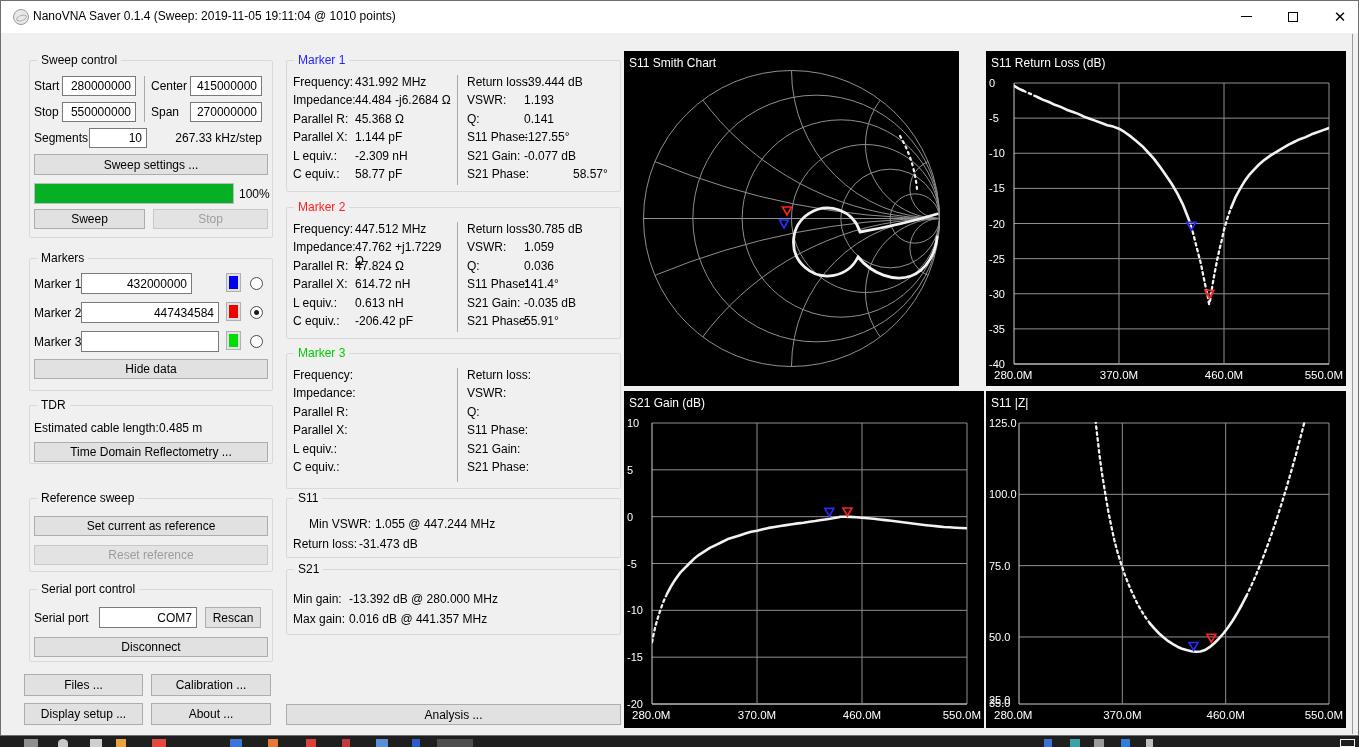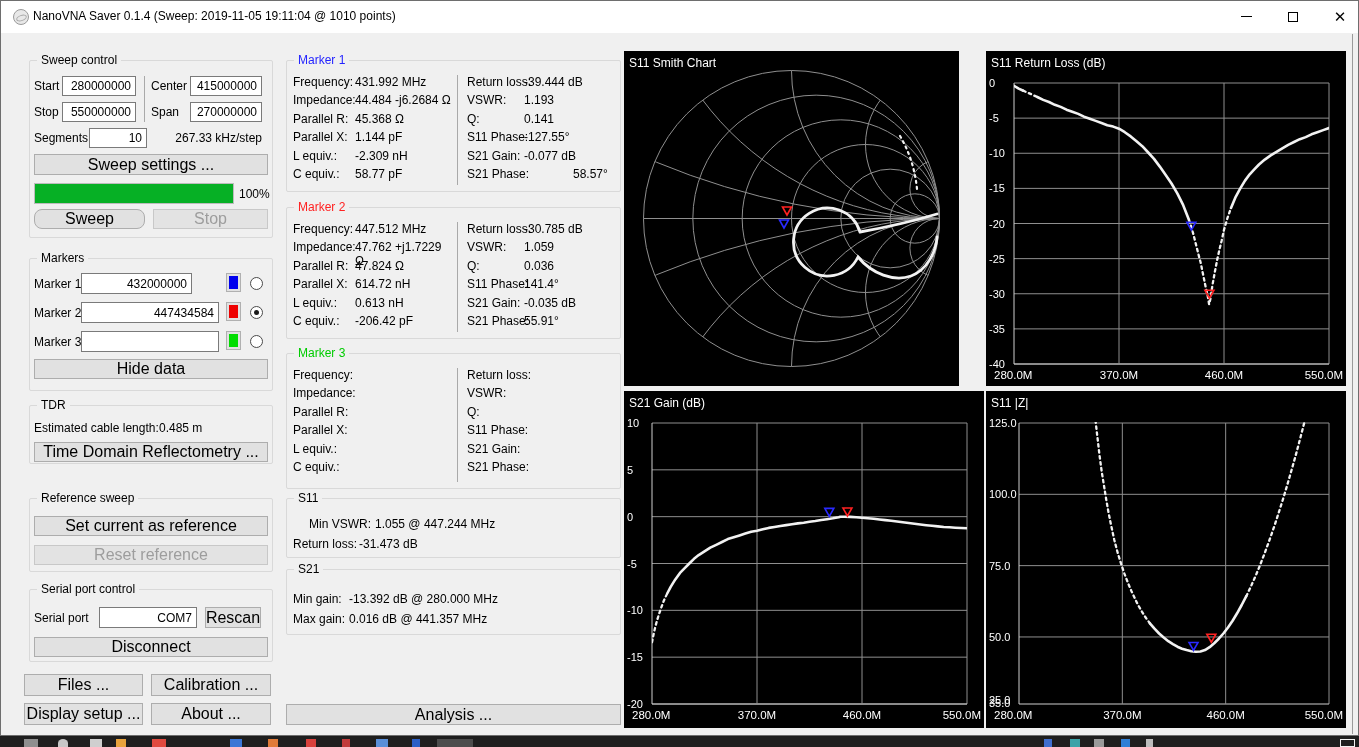--- a/index.html
+++ b/index.html
@@ -22,21 +22,21 @@
   .glyph-close { font-size:15px; color:#000; line-height:10px; }
 
   
   .groupbox { position:absolute; border:1px solid #d9d9d9; border-radius:2px; }
   .groupbox .legend { position:absolute; top:-8px; left:7px; background:#f0f0f0; padding:0 4px;
                       font-size:12px; color:#000; white-space:nowrap; }
 
   .lbl { position:absolute; font-size:12px; color:#000; white-space:nowrap; }
   .field { position:absolute; background:#fff; border:1px solid #7a7a7a; font-size:12px;
            text-align:right; padding:0 4px; font-family:"Liberation Sans", sans-serif; }
-  .btn { position:absolute; background:#e1e1e1; border:1px solid #adadad; font-size:16px; color:#000;
+  .btn { position:absolute; background:#e1e1e1; border:1px solid #adadad; font-size:12px; color:#000;
          display:flex; align-items:center; justify-content:center; white-space:nowrap;
          font-family:"Liberation Sans", sans-serif; }
   .btn.disabled { background:#e3e3e3; border-color:#c8c8c8; color:#9d9d9d; }
   .vsep { position:absolute; width:1px; background:#a9a9a9; }
 
   .progress { position:absolute; border:1px solid #bcbcbc; background:#e6e6e6; }
   .progress .fill { height:100%; background:#06b025; }
 
   .swatch { position:absolute; width:15px; height:19px; border:1px solid #b0b0b0; background:#e1e1e1;
             display:flex; align-items:center; justify-content:center; }
@@ -94,21 +94,21 @@
     <span class="lbl" style="left:150px;top:104px;">Span</span>
     <input class="field" style="left: 189px; top: 101px; width: 72px; height: 20px;" value="270000000">
     <span class="lbl" style="left:33px;top:130px;">Segments</span>
     <input class="field" style="left: 88px; top: 127px; width: 58px; height: 20px;" value="10">
     <span class="lbl" style="left:155px;top:130px;width:106px;text-align:right;">267.33 kHz/step</span>
     <button class="btn" style="left:33px;top:153px;width:234px;height:21px;">Sweep settings ...</button>
     <div class="progress" style="left:33px;top:182px;width:200px;height:21px;">
         <div class="fill" id="progress-fill" style="width: 100%;"></div>
       </div>
     <span class="lbl" style="left:238px;top:186px;">100%</span>
-    <button class="btn" style="left:33px;top:208px;width:111px;height:20px;border-radius:8px;">Sweep</button>
+    <button class="btn" style="left:33px;top:208px;width:111px;height:20px;">Sweep</button>
     <button class="btn disabled" style="left:152px;top:208px;width:115px;height:20px;">Stop</button>
 
     <div class="groupbox" style="left:28px;top:257px;width:244px;height:133px;">
       <span class="legend">Markers</span>
     </div>
     <div id="marker-rows">
         <span class="lbl" style="left: 33px; top: 276px;">Marker 1</span>
         <input class="field" value="432000000" style="left: 80px; top: 272px; width: 111px; height: 21px;">
         <span class="swatch" style="left: 225px; top: 272px;">
           <span class="chip" style="background: rgb(0, 0, 238);"></span>

